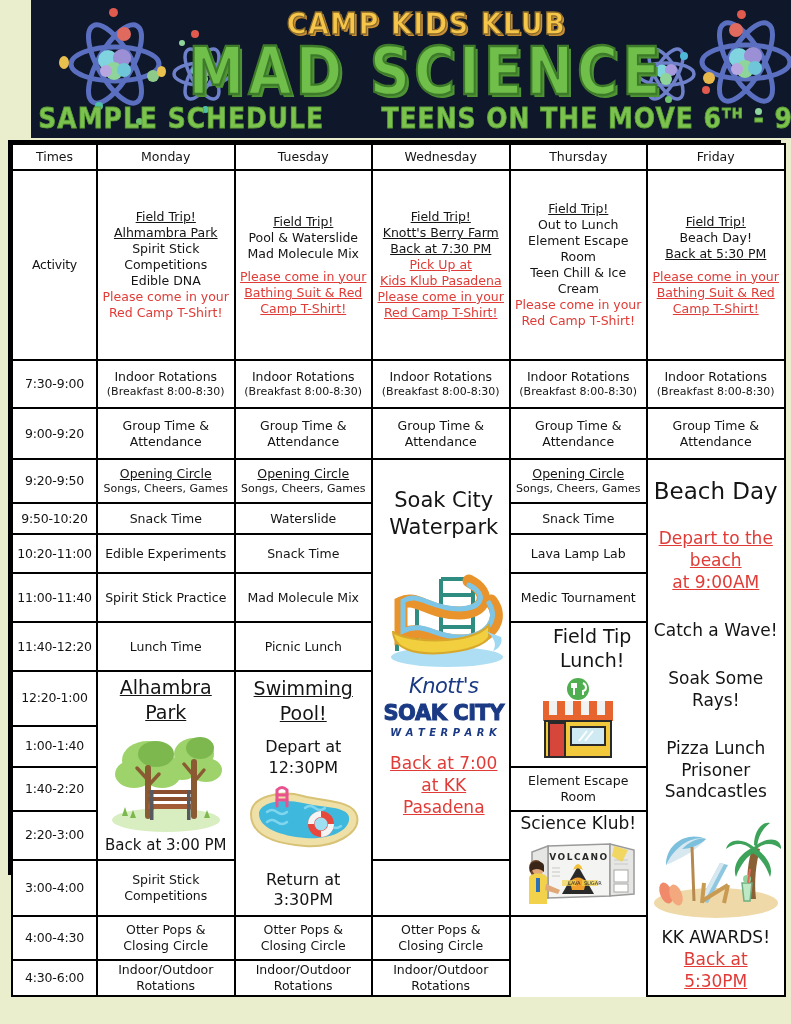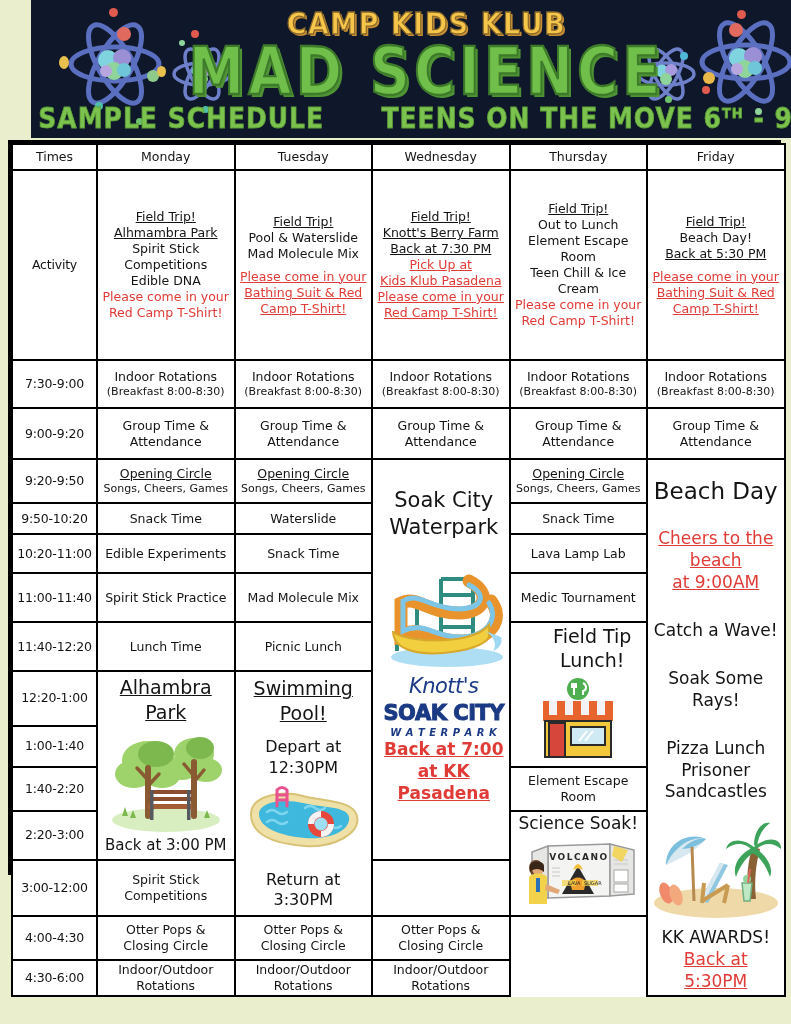--- a/index.html
+++ b/index.html
@@ -334,37 +334,37 @@
         <path d="M88 40 C108 50 100 64 78 64 C48 64 38 46 22 56 L22 86 C42 76 54 92 78 92 C106 92 118 74 108 58" fill="none" stroke="#7ec6e8" stroke-width="5" stroke-linecap="round"></path>
         <path d="M12 86 C12 104 34 110 62 108 C86 106 104 100 108 92 L108 80 C96 94 62 98 34 94 C20 92 12 88 12 86 Z" fill="#f2cf3e" stroke="#d8a82c" stroke-width="2"></path>
         <path d="M104 86 C114 92 116 100 112 106 C118 104 122 98 120 92" fill="#9fd8f2"></path>
       </svg>
 
       <div style="margin-top:4px;">
         <span class="ln" style="font-size:21px;font-weight:normal;color:#1b3a85;font-style:italic;letter-spacing:-0.5px;">Knott's</span>
         <span class="ln" style="font-size:21px;font-weight:bold;color:#1b3a85;letter-spacing:-0.5px;-webkit-text-stroke:1px #1b3a85;">SOAK CITY</span>
         <span class="ln" style="font-size:10px;font-weight:bold;color:#1b3a85;letter-spacing:0.5px;font-style:italic;">W A T E R P A R K</span>
       </div>
-      <div style="margin-top:0;font-weight:bold;">
+      <div style="margin-top:14px;">
         <span class="ln med red u">Back at 7:00</span>
         <span class="ln med red u">at KK Pasadena</span>
       </div>
     </td>
 
     <td>
       <span class="ln u">Opening Circle</span>
       <span class="ln sm">Songs, Cheers, Games</span>
     </td>
 
     <td rowspan="12" style="vertical-align:top;">
       <div style="padding-top:16px;">
         <span class="ln" style="font-size:23px;">Beach Day</span>
       </div>
       <div style="margin-top:22px;">
-        <span class="ln red u med">Cheers to the beach</span>
+        <span class="ln red u med">Depart to the beach</span>
         <span class="ln red u med">at 9:00AM</span>
       </div>
       <div style="margin-top:26px;">
         <span class="ln med">Catch a Wave!</span>
       </div>
       <div style="margin-top:27px;">
         <span class="ln med">Soak Some Rays!</span>
       </div>
       <div style="margin-top:26px;">
         <span class="ln med">Pizza Lunch</span>
@@ -547,21 +547,21 @@
   </tr>
 
   <tr style="height:44px;">
     <td class="timecell">1:40-2:20</td>
     <td>Element Escape Room</td>
   </tr>
 
   <tr style="height:44px;">
     <td class="timecell">2:20-3:00</td>
     <td rowspan="2">
-      <span class="ln" style="font-size:17px;">Science Soak!</span>
+      <span class="ln" style="font-size:17px;">Science Klub!</span>
       <svg class="art" width="120" height="72" viewBox="0 0 120 72">
 
         <path d="M30 8 L92 6 L92 58 L30 60 Z" fill="#f4f4f2" stroke="#9a9a9a" stroke-width="1.5"></path>
         <path d="M92 6 L116 12 L116 56 L92 58 Z" fill="#e6e6e4" stroke="#9a9a9a" stroke-width="1.5"></path>
         <path d="M30 8 L14 14 L14 58 L30 60 Z" fill="#e6e6e4" stroke="#9a9a9a" stroke-width="1.5"></path>
         <text x="61" y="22" font-family="DejaVu Sans, sans-serif" font-size="9" font-weight="bold" fill="#2a2a2a" text-anchor="middle" letter-spacing="1.5">VOLCANO</text>
 
         <path d="M44 56 L60 28 L76 56 Z" fill="#2a2a2a"></path>
         <path d="M55 32 C58 24 62 24 65 32 C62 30 58 30 55 32 Z" fill="#f2c13c"></path>
         <path d="M52 44 C56 38 64 38 68 44 L66 52 L54 52 Z" fill="#f0a02e"></path>
@@ -584,21 +584,21 @@
         <circle cx="20" cy="31" r="6" fill="#e0a878"></circle>
         <path d="M12 28 C12 22 26 22 26 28 L26 34 C22 30 16 30 12 34 Z" fill="#3a2618"></path>
         <path d="M11 40 C11 34 29 34 29 40 L29 66 L11 66 Z" fill="#f2d24a"></path>
         <rect x="18" y="40" width="4" height="14" fill="#2a6fb8"></rect>
         <path d="M28 46 L42 52 L40 56 L27 52 Z" fill="#e0a878"></path>
       </svg>
     </td>
   </tr>
 
   <tr style="height:51px;">
-    <td class="timecell">3:00-12:00</td>
+    <td class="timecell">3:00-4:00</td>
     <td>
       <span class="ln">Spirit Stick</span>
       <span class="ln">Competitions</span>
     </td>
   </tr>
 
   <tr style="height:44px;">
     <td class="timecell">4:00-4:30</td>
     <td>
       <span class="ln">Otter Pops &amp;</span>

